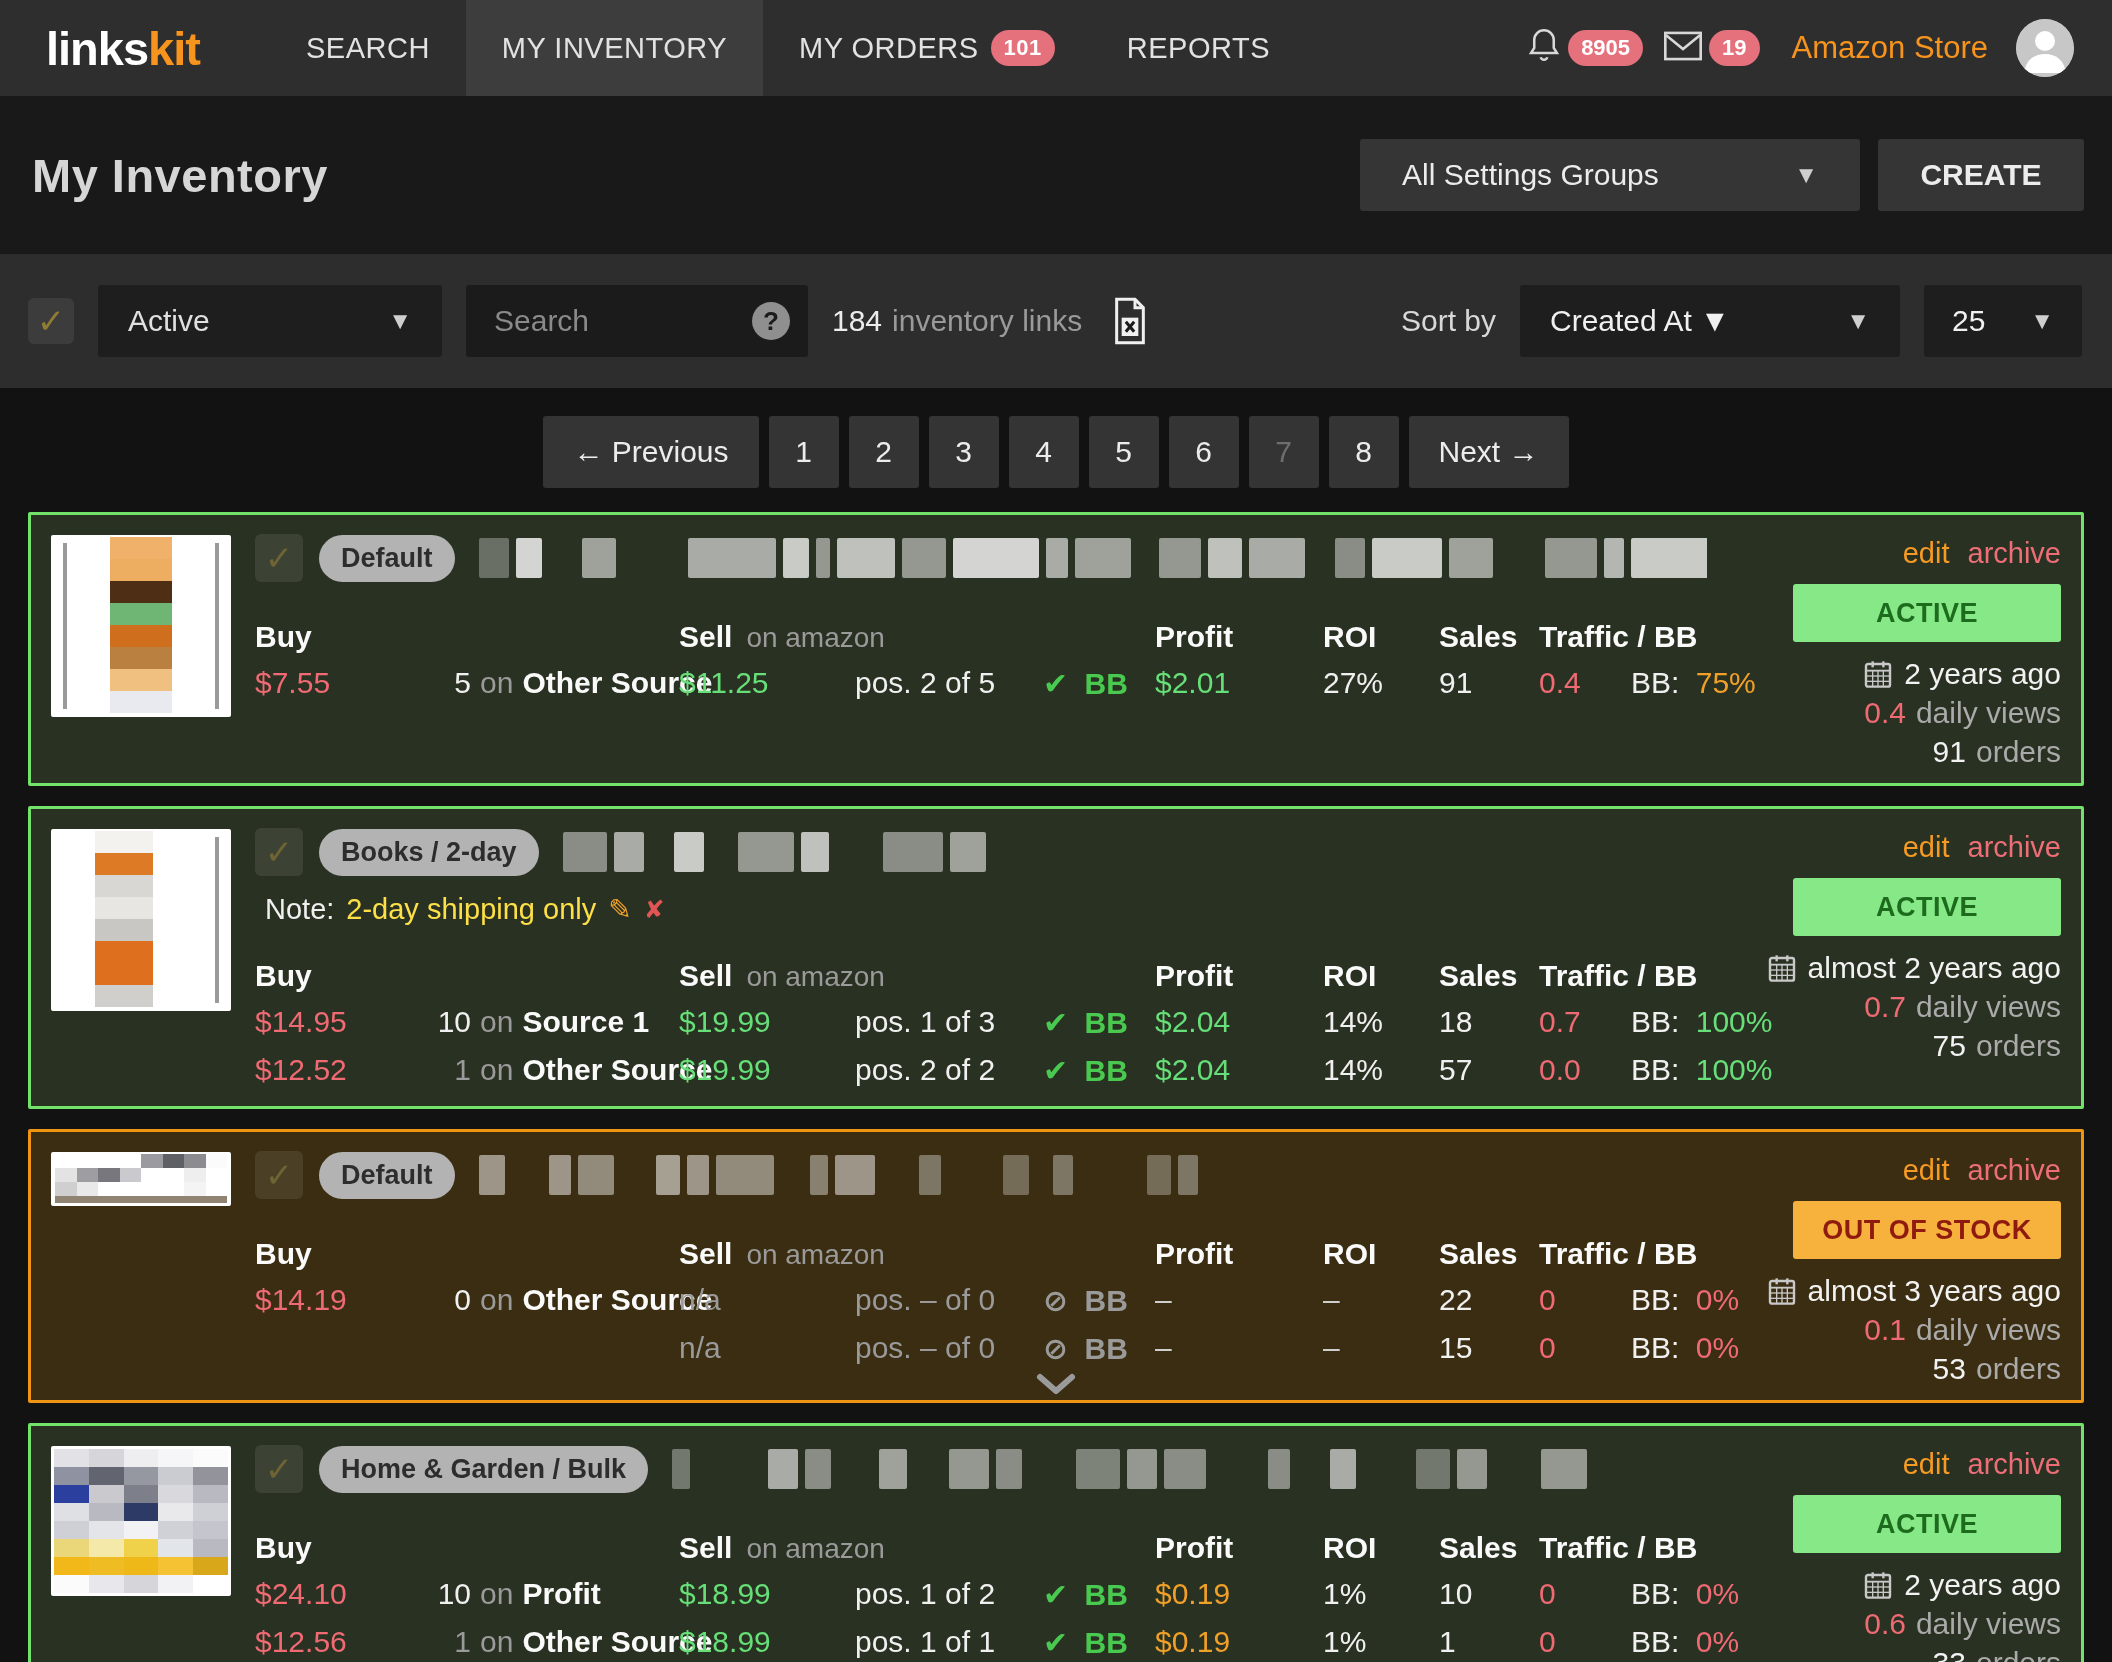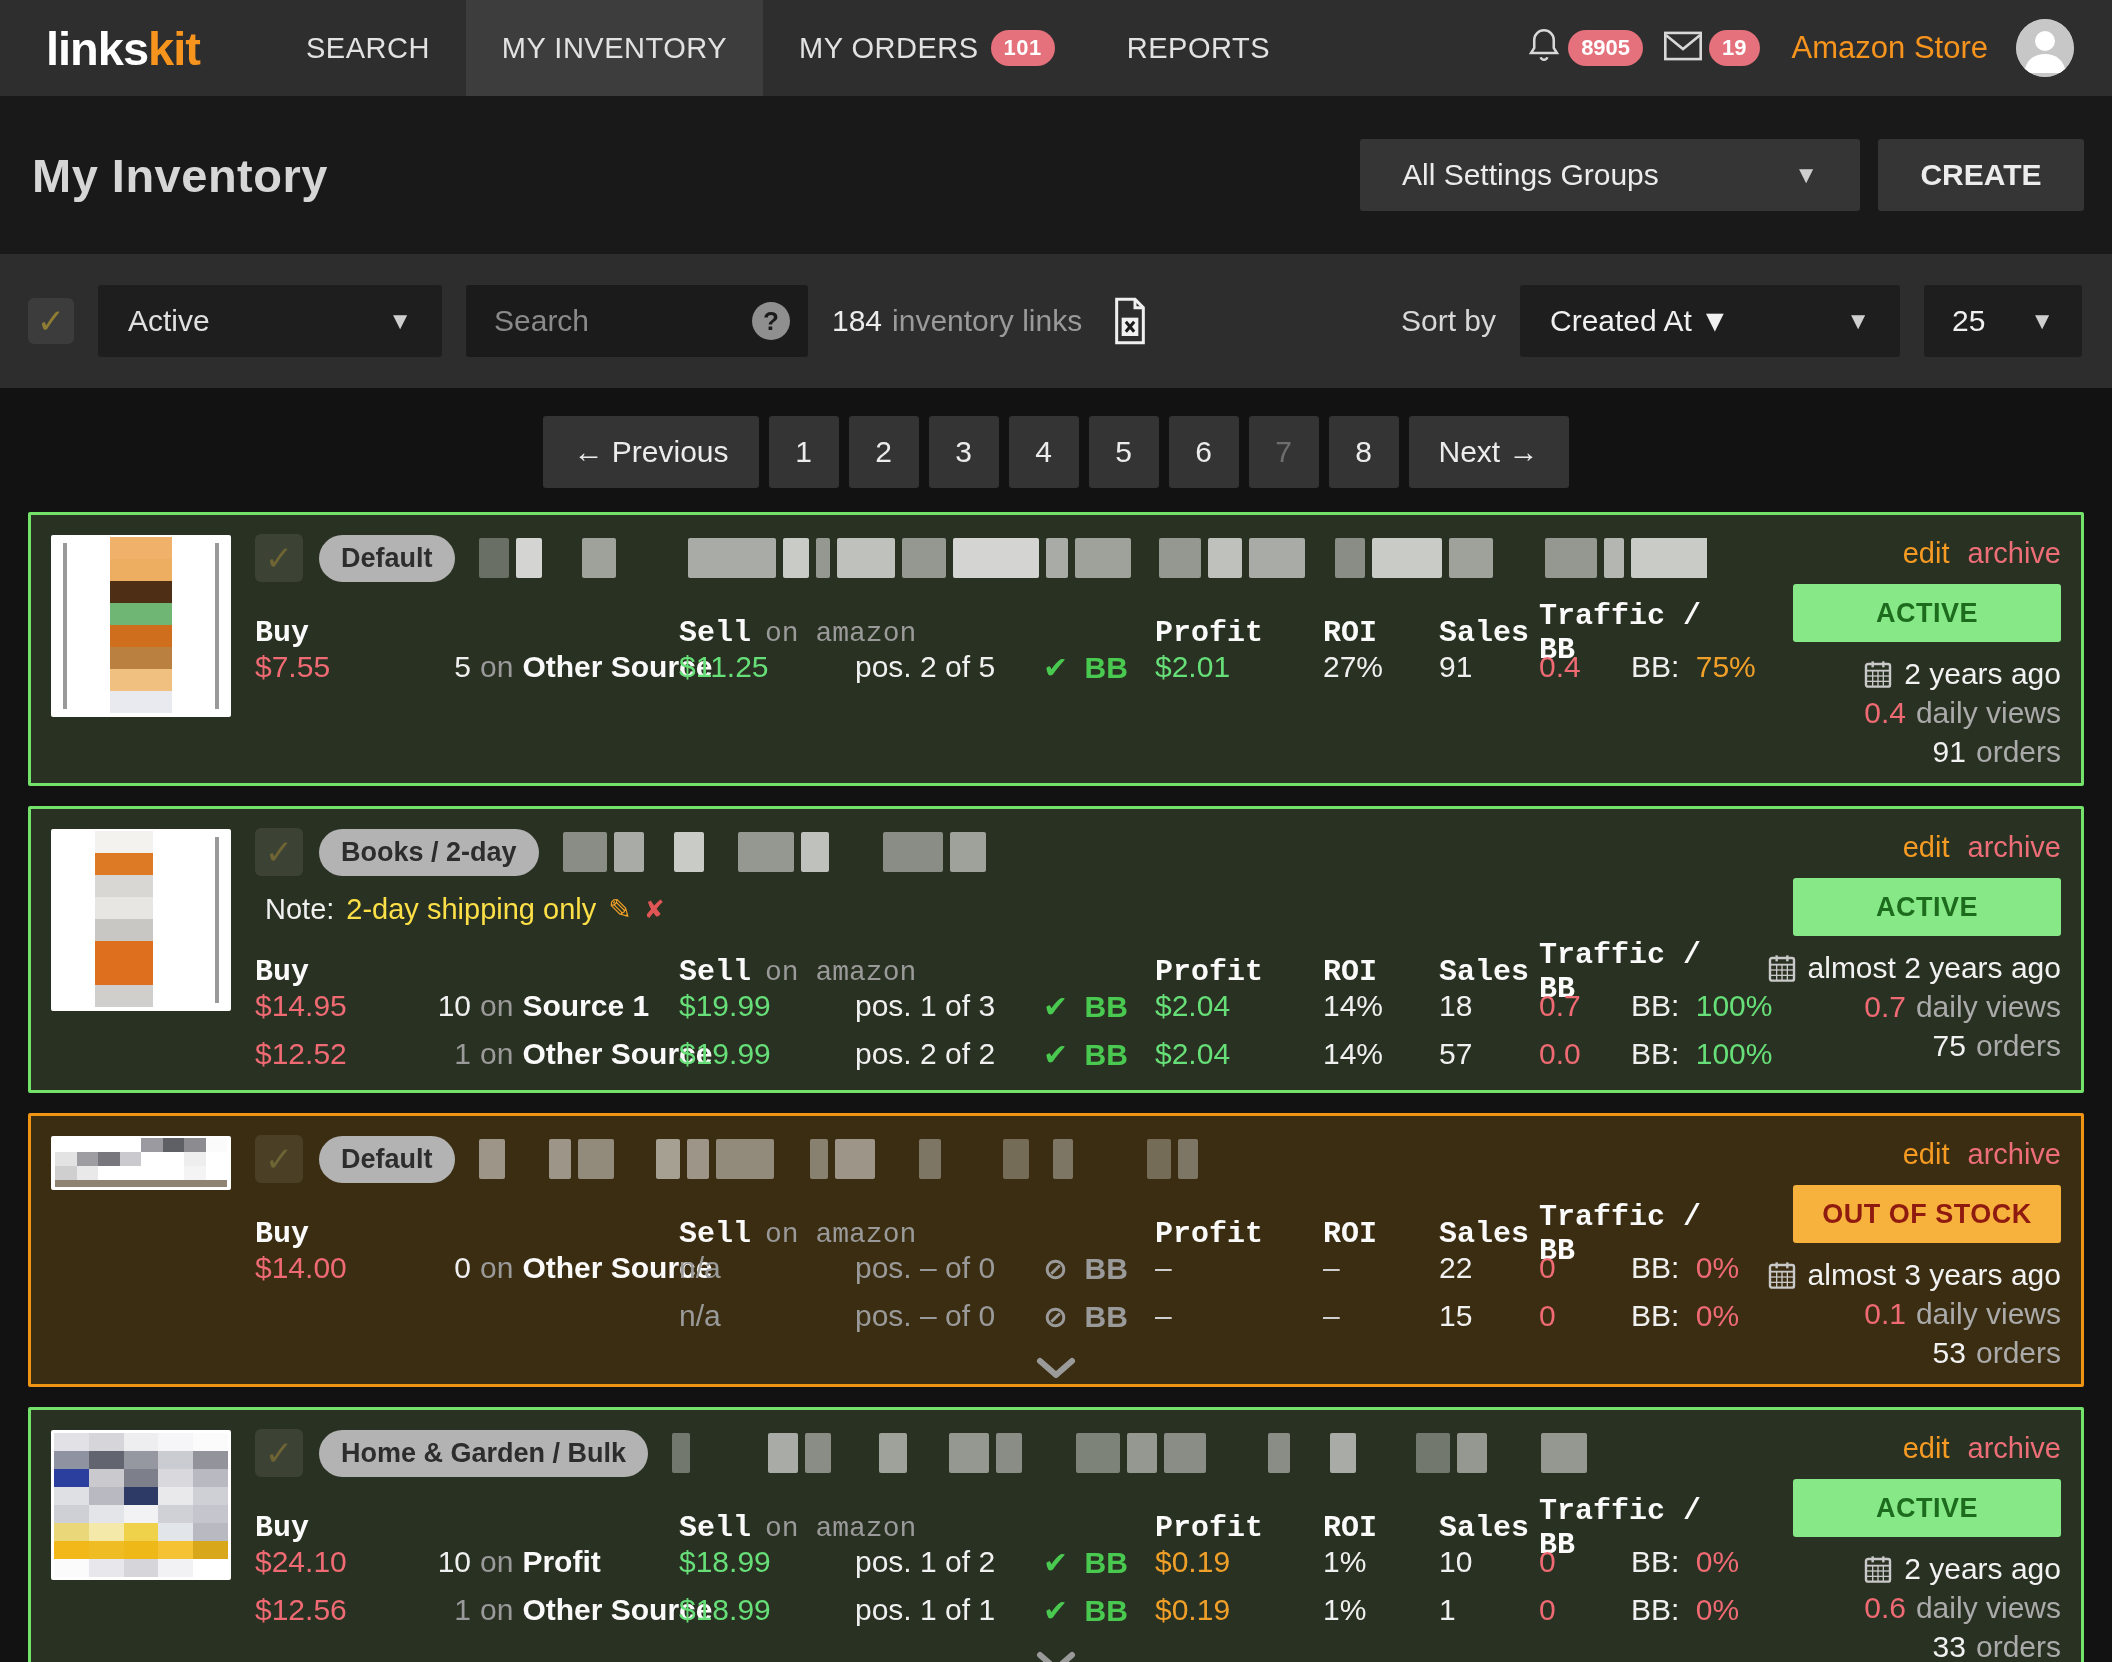--- a/index.html
+++ b/index.html
@@ -84,21 +84,21 @@
   .badge-pill { background:#b3b3b3; color:#2d2d2d; font-size:27px; font-weight:bold; border-radius:24px; padding:8px 22px; white-space:nowrap; }
   .blocks { display:flex; align-items:center; gap:7px; flex:1; overflow:hidden; margin-left:8px; }
   .blocks span { height:40px; border-radius:2px; flex:none; }
   .note-row { margin:12px 0 0 10px; font-size:29px; display:flex; align-items:center; gap:12px; }
   .note-label { color:#f0f0f0; }
   .note-text { color:#fde047; }
   .note-ico { cursor:pointer; font-size:28px; }
   .pencil { color:#f0a028; }
   .xmark { color:#e05555; font-size:25px; }
   .thead, .trow { display:grid; grid-template-columns:172px 252px 176px 188px 112px 168px 116px 100px 92px 1fr; align-items:center; }
-  .thead { margin-top:12px; height:44px;font-family:Liberation Mono, monospace; }
+  .thead { margin-top:28px; height:44px; }
   .h { font-size:30px; font-weight:bold; color:#fafafa; }
   .h-buy { grid-column:1/3; }
   .h-sell { grid-column:3/6; }
   .h-sell i { font-style:normal; font-weight:normal; color:#9a9a9a; font-size:28px; margin-left:14px; }
   .h-profit { grid-column:6; }
   .h-roi { grid-column:7; }
   .h-sales { grid-column:8; }
   .h-traffic { grid-column:9/11; }
   .trow { min-height:48px; font-size:30px; }
   .c-buy { color:#ef6a73; }
@@ -585,21 +585,21 @@
       <div class="thead">
         <span class="h h-buy">Buy</span>
         <span class="h h-sell"><b>Sell</b><i>on amazon</i></span>
         <span class="h h-profit">Profit</span>
         <span class="h h-roi">ROI</span>
         <span class="h h-sales">Sales</span>
         <span class="h h-traffic">Traffic / BB</span>
       </div>
       <div class="rows">
           <div class="trow">
-    <span class="c-buy">$14.00</span>
+    <span class="c-buy">$14.19</span>
     <span class="c-qty">
       <span class="qty">0</span>
       <span class="on-word">on</span>
       <span class="src">Other Source</span>
     </span>
     <span class="c-sell dim">n/a</span>
     <span class="c-pos dim">pos. – of 0</span>
     <span class="c-bb">
       <span class="bbi no">⊘</span>
       <span class="bbw no">BB</span>

